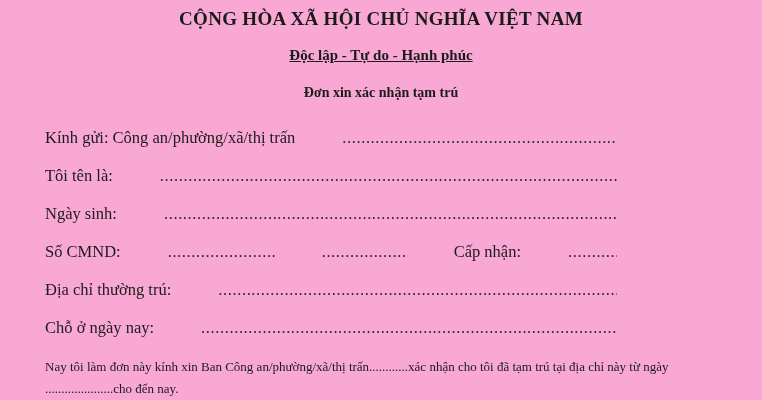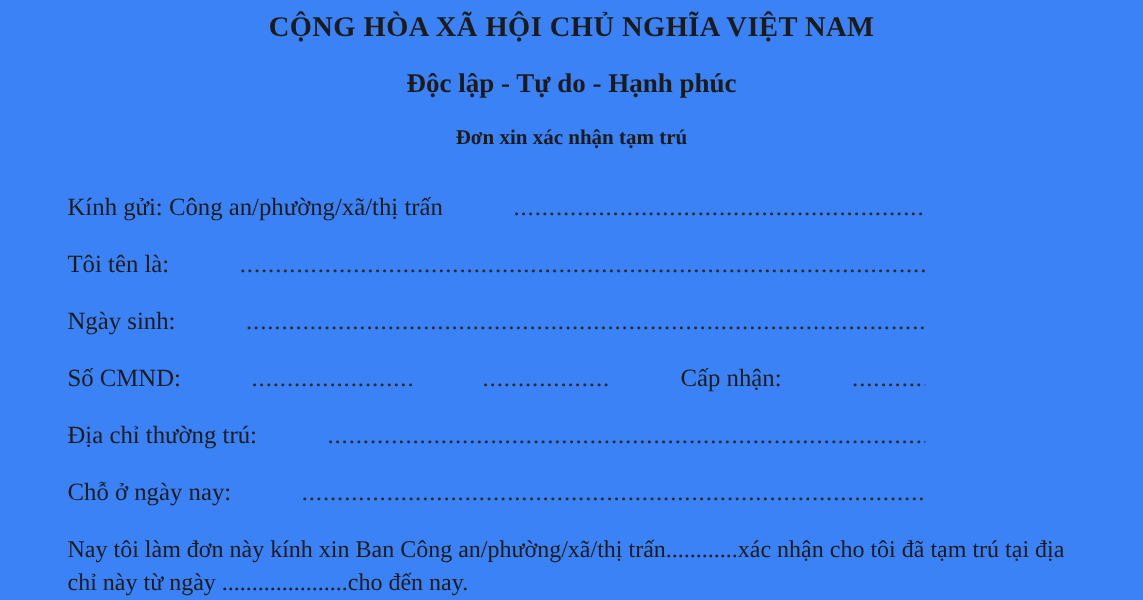--- a/index.html
+++ b/index.html
@@ -1,37 +1,38 @@
 <!DOCTYPE html>
 <html><head>
 <meta charset="utf-8">
 <style>
   * { margin: 0; padding: 0; box-sizing: border-box; }
   html, body { background: #ffffff; }
   .page {
     position: relative;
     width: 762px;
     height: 400px;
-    background: #3b82f6;
+    background: #f9a8d4;
     font-family: "Liberation Serif", "DejaVu Serif", serif;
     color: #1b1b1b;
     padding: 8px 45px 0 45px;
     overflow: hidden;
   }
   .hdr { text-align: center; }
   .t1 {
     font-size: 19px;
     font-weight: bold;
     letter-spacing: 0.3px;
     line-height: 22px;
   }
   .t2 {
     display: inline-block;
-    font-size: 18px;
+    font-size: 15px;
     font-weight: bold;
+    text-decoration: underline;
     line-height: 22px;
   }
   .t2-wrap { margin-top: 14px; text-align: center; }
   .t3 {
     font-size: 14px;
     font-weight: bold;
     line-height: 21px;
     margin-top: 16px;
   }
   .form-body { margin-top: 25px; font-size: 16.5px; }
@@ -51,21 +52,21 @@
     white-space: nowrap;
     letter-spacing: 0.6px;
     color: #2a2a2a;
   }
   .leader.fill { flex: 1 1 auto; }
   .leader.w1 { flex: 0 0 107px; }
   .leader.w2 { flex: 0 0 85px; }
   .closing {
     margin-top: 13px;
     width: 676px;
-    font-size: 16px;
+    font-size: 13px;
     line-height: 22px;
     color: #1b1b1b;
   }
 </style>
 </head>
 <body>
 
 <div class="page">
 
   <div class="hdr">

